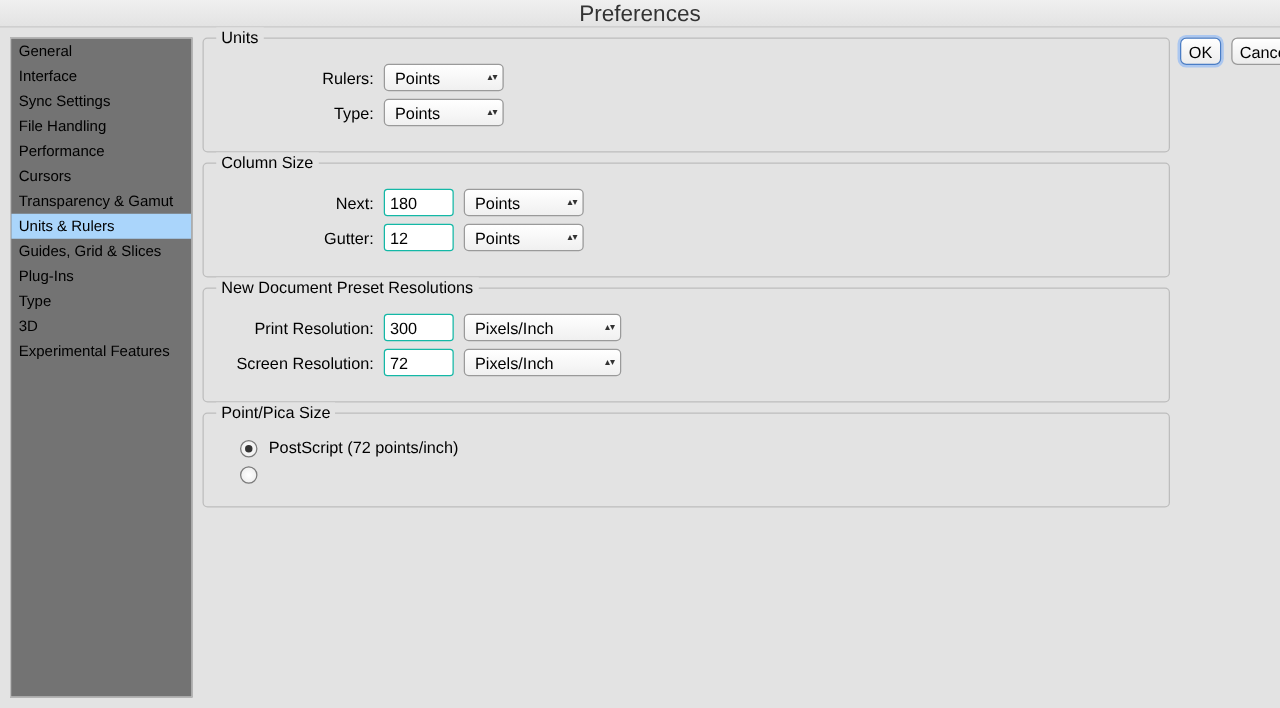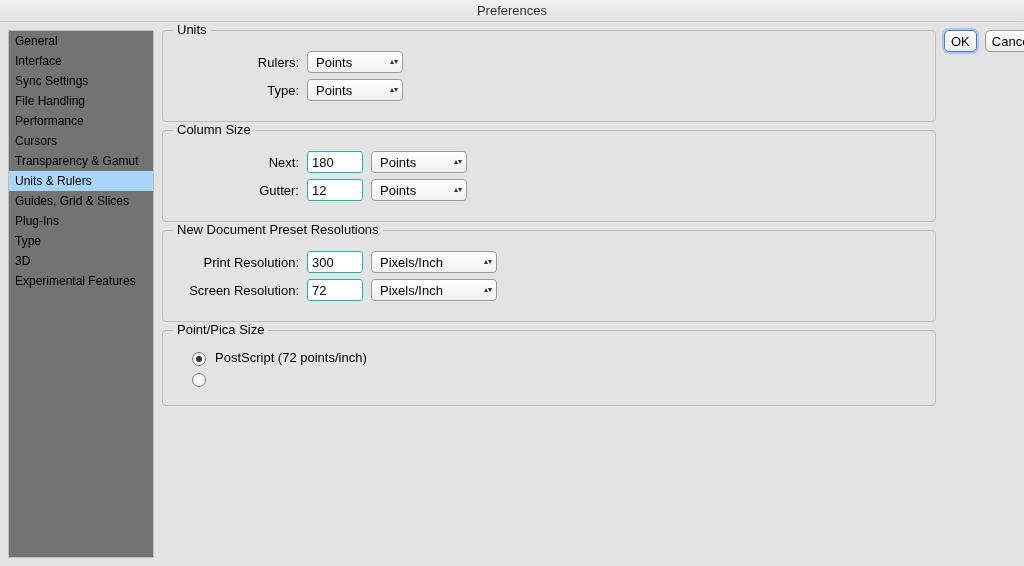--- a/index.html
+++ b/index.html
@@ -17,21 +17,21 @@
     width: 1024px;
     height: 566px;
     background: #e3e3e3;
     display: flex;
     flex-direction: column;
   }
   .titlebar {
     height: 22px;
     line-height: 22px;
     text-align: center;
-    font-size: 13px;
+    font-size: 18px;
     color: #333;
     border-bottom: 1px solid #c9c9c9;
     background: linear-gradient(#f0f0f0,#e3e3e3);
   }
   .content {
     flex: 1;
     display: flex;
     padding: 8px;
     gap: 8px;
   }

